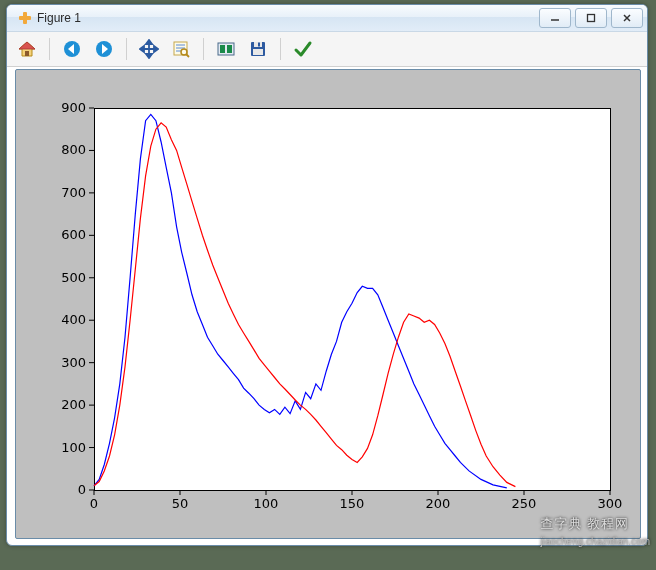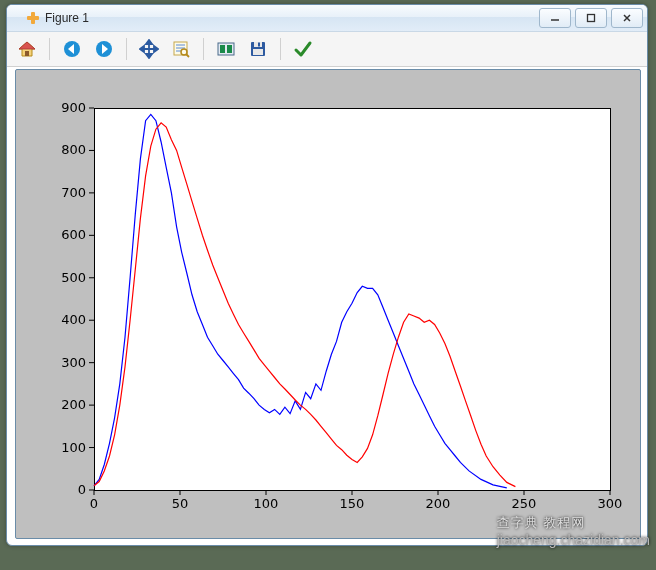--- a/index.html
+++ b/index.html
@@ -24,21 +24,21 @@
     border-radius: 6px;
     box-shadow: 0 0 4px rgba(0,0,0,0.3);
     overflow: hidden;
   }
   .titlebar {
     height: 26px;
     background: linear-gradient(to bottom, #f8fbfe 0%, #e8f1f9 45%, #d6e5f3 46%, #e2edf8 100%);
     border-bottom: 1px solid #c9d8e6;
     display: flex;
     align-items: center;
-    padding: 0 4px 0 18px;
+    padding: 0 4px 0 10px;
     position: relative;
   }
   .app-icon {
     width: 16px;
     height: 16px;
     margin-right: 4px;
     display: inline-flex;
     align-items: center;
     justify-content: center;
   }
@@ -107,21 +107,21 @@
     position: absolute;
     right: 6px;
     bottom: 22px;
     font-size: 13px;
     color: #ddd;
     text-shadow: 0 0 3px #000;
     font-family: SimSun, sans-serif;
     pointer-events: none;
     letter-spacing: 1px;
   }
-  .watermark small { font-size: 14px; color:#bbb; letter-spacing:0;}
+  .watermark small { font-size: 10px; color:#bbb; letter-spacing:0;}
 </style>
 </head>
 <body>
 
 <div class="window">
 
   <div class="titlebar">
     <span class="app-icon">
       <svg width="16" height="16" viewBox="0 0 16 16">
         <rect x="6" y="2" width="4" height="12" fill="#f2a93b" rx="1"></rect>

